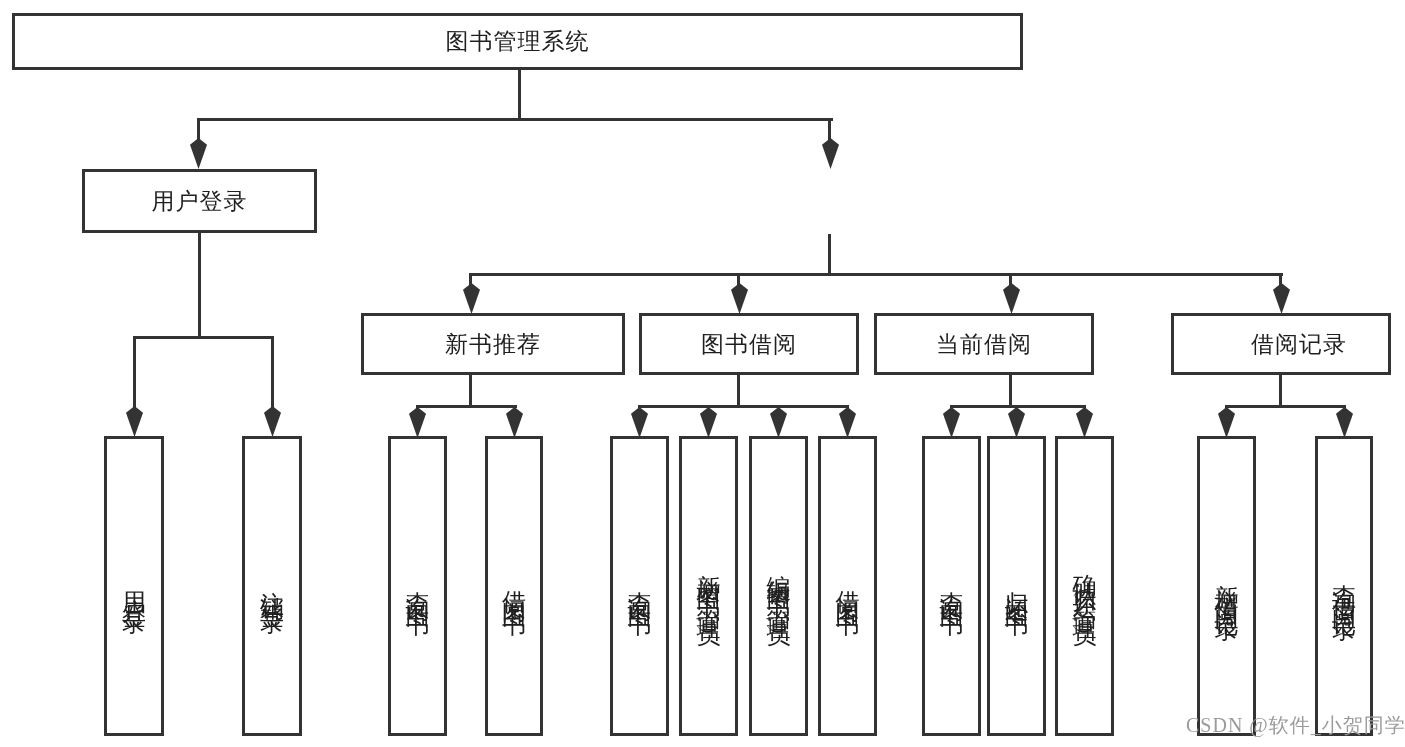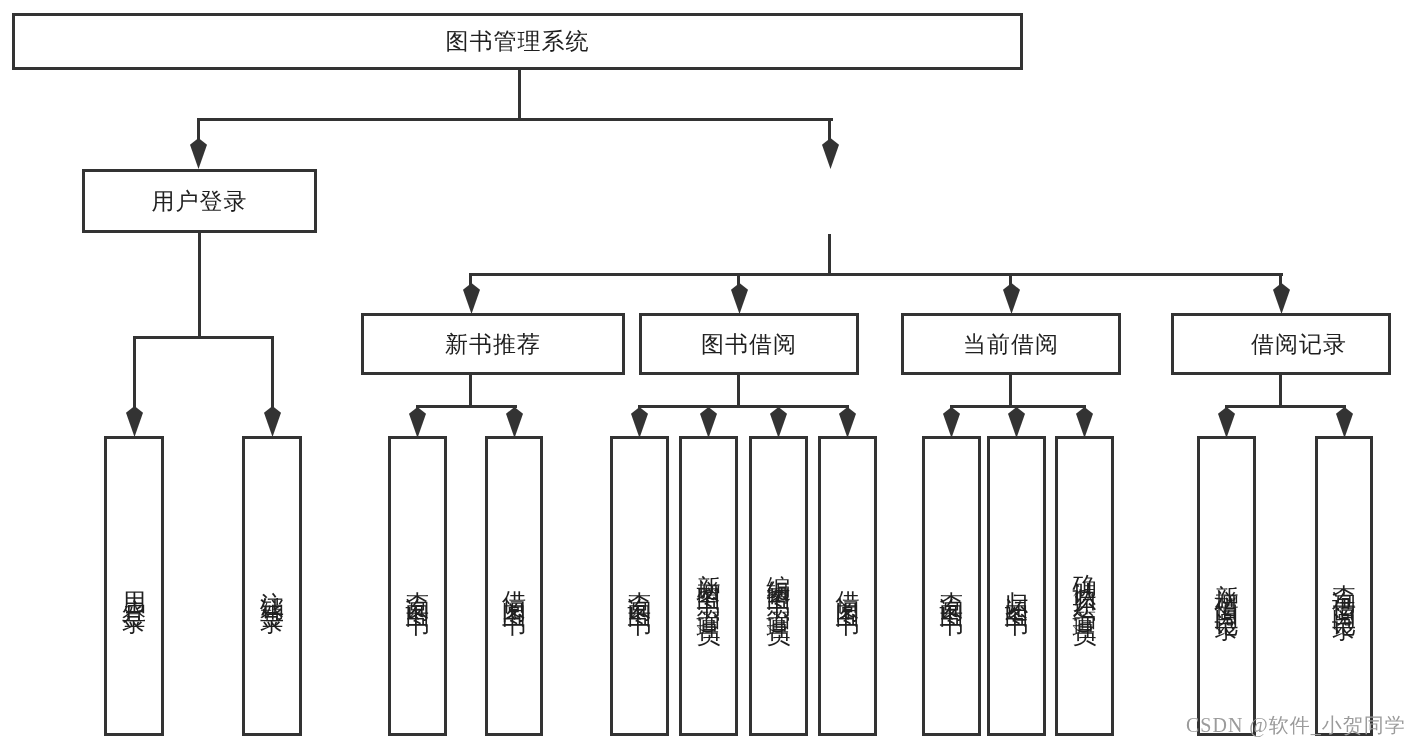--- a/index.html
+++ b/index.html
@@ -120,21 +120,21 @@
 
 
   <div class="box box-h" style="left:361px;top:313px;width:264px;height:62px;">
     <span>新书推荐</span>
   </div>
 
   <div class="box box-h" style="left:629px;top:313px;width:220px;height:62px;margin-left:10px;">
     <span>图书借阅</span>
   </div>
 
-  <div class="box box-h" style="left:901px;top:313px;width:220px;height:62px;">
+  <div class="box box-h" style="left:874px;top:313px;width:220px;height:62px;">
     <span>当前借阅</span>
   </div>
 
   <div class="box box-h" style="left:1171px;top:313px;width:220px;height:62px;padding-left:36px;">
     <span>借阅记录</span>
   </div>
 
   <div class="box box-v" style="left:104px;top:436px;width:60px;height:300px;">
     <span>用户登录</span>
   </div>

